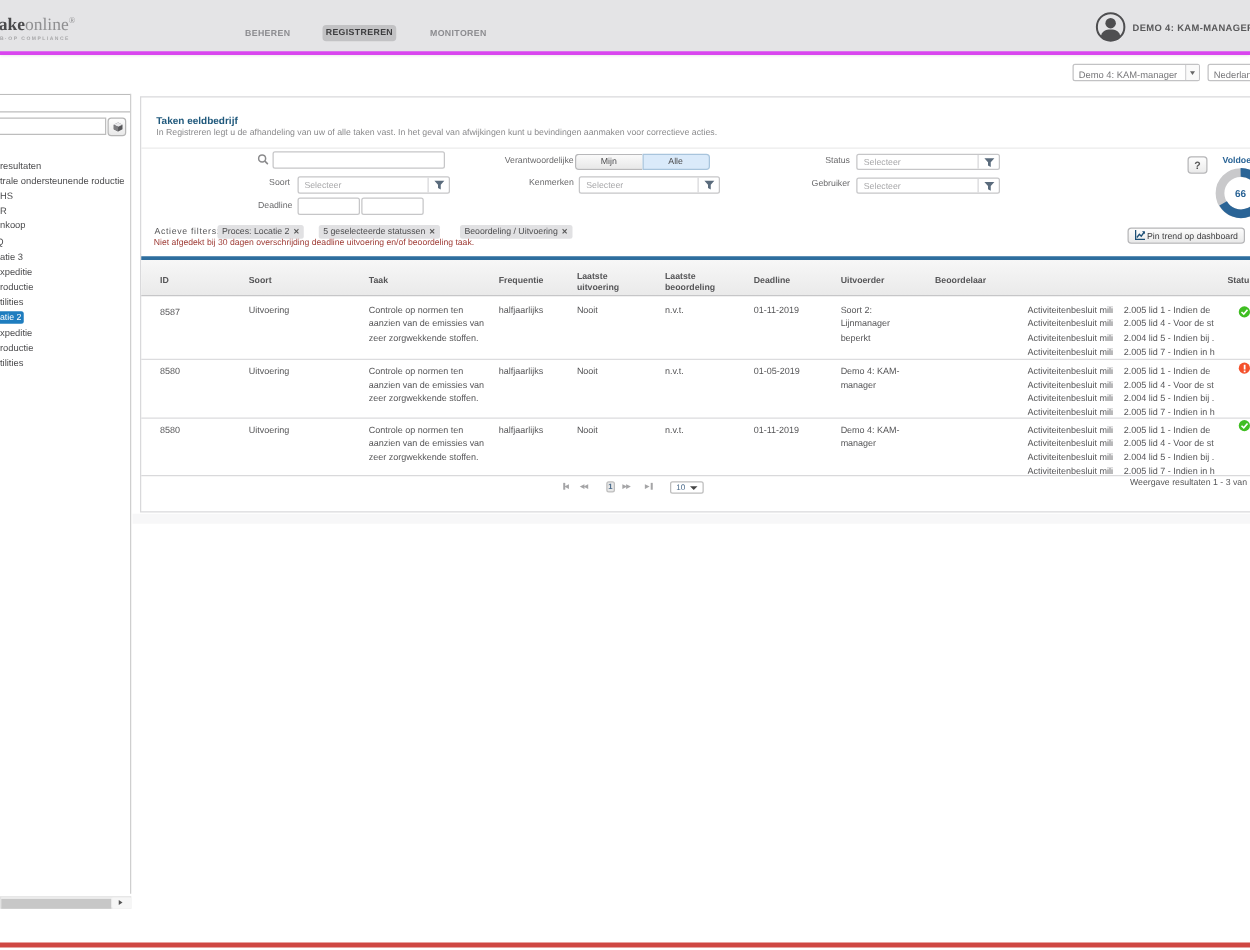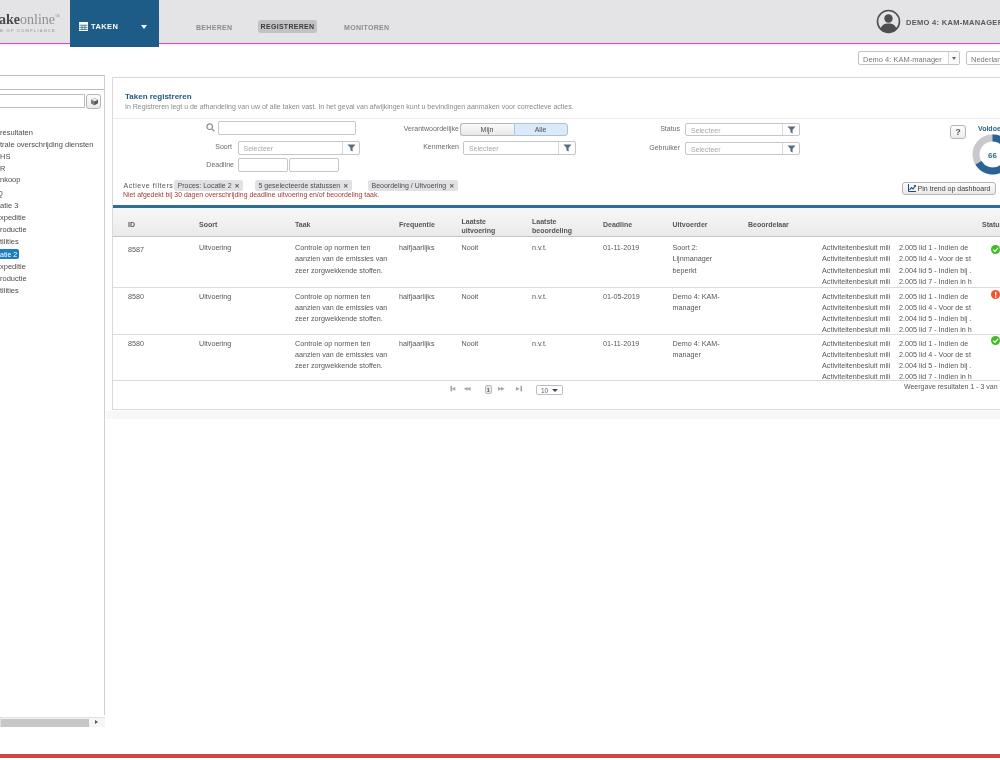--- a/index.html
+++ b/index.html
@@ -2,21 +2,21 @@
 <html><head>
 <meta charset="utf-8">
 <style>
 * { margin:0; padding:0; box-sizing:border-box; }
 html,body { width:1000px; height:760px; overflow:hidden; background:#fff;
   font-family:"Liberation Sans", sans-serif; }
 #page { position:relative; width:1000px; height:760px; overflow:hidden; background:#fff; }
 
 
 #hdr { position:absolute; left:0; top:0; width:1000px; height:44px;
-  background:#e4e4e6; border-bottom:1px solid #d946ef;
+  background:#e4e4e6; border-bottom:3px solid #d946ef;
   box-shadow:0 1px 2px rgba(0,0,0,0.08); }
 #logo1 { position:absolute; left:-1px; top:12px; font-family:"Liberation Serif",serif;
   font-size:14px; color:#8f8f91; }
 #logo1 b { color:#4a4a4c; }
 #logo1 sup { font-size:7px; color:#8f8f91; }
 #logo2 { position:absolute; left:0px; top:28px; font-size:4px; letter-spacing:1.2px;
   color:#a8a8aa; font-weight:bold; }
 #takenbtn { position:absolute; left:70px; top:0; width:89px; height:47px; background:#1d5c87; }
 #takenbtn .txt { position:absolute; left:21px; top:22px; color:#fff; font-weight:bold;
   font-size:7.5px; letter-spacing:0.4px; }
@@ -118,55 +118,41 @@
     <div class="menuitem" style="left:196px;">BEHEREN</div>
     <div class="menuitem" style="left:344px;">MONITOREN</div>
     <div id="regchip">REGISTREREN</div>
     <svg style="position:absolute;left:876px;top:9px;" width="25" height="25" viewBox="0 0 25 25">
       <circle cx="12.5" cy="12.5" r="11" fill="none" stroke="#4e4e50" stroke-width="1.6"></circle>
       <circle cx="12.5" cy="9.5" r="4.2" fill="#4e4e50"></circle>
       <path d="M4.5 20.5 C5.5 15.5 8.5 14.5 12.5 14.5 C16.5 14.5 19.5 15.5 20.5 20.5 L18 22.8 L12.5 23.6 L7 22.8 Z" fill="#4e4e50"></path>
     </svg>
     <div id="demotxt">DEMO 4: KAM-MANAGER</div>
   </div>
-  <div id="takenbtn">
-    <svg style="position:absolute;left:9px;top:22px;" width="9" height="9" viewBox="0 0 9 9">
-      <rect x="0" y="0" width="9" height="9" fill="#fff"></rect>
-      <g stroke="#2e6a93" stroke-width="0.8">
-        <line x1="0.5" y1="3.2" x2="8.5" y2="3.2"></line>
-        <line x1="0.5" y1="5.3" x2="8.5" y2="5.3"></line>
-        <line x1="0.5" y1="7.4" x2="8.5" y2="7.4"></line>
-        <line x1="3.1" y1="3.2" x2="3.1" y2="8.2"></line>
-        <line x1="5.9" y1="3.2" x2="5.9" y2="8.2"></line>
-      </g>
-    </svg>
-    <div class="txt">TAKEN</div>
-    <div class="caret"></div>
-  </div>
 
   <div class="hsel" style="left:858px; top:51px; width:102px;">
     <div class="t">Demo 4: KAM-manager</div>
       <div class="ar"></div>
   </div>
   <div class="hsel" style="left:966px; top:51px; width:60px;">
     <div class="t">Nederlands</div>
   </div>
 
   <div id="sidebar">
     <div id="sbbox1"></div>
     <div id="sbsearch"></div>
     <div id="sbbtn">
       <svg style="position:absolute;left:3px;top:2.5px;" width="9" height="9" viewBox="0 0 9 9">
         <path d="M1 2.8 L4.5 1 L8 2.8 L8 6.3 L4.5 8.2 L1 6.3 Z" fill="#57575a"></path>
         <path d="M1 2.8 L4.5 4.4 L8 2.8 L4.5 1 Z" fill="#e8e8ea"></path>
         <path d="M1 2.8 L4.5 4.4 L4.5 8.2 L1 6.3 Z" fill="#7d7d80"></path>
       </svg>
     </div>
     <div class="treeitem" style="top:52.5px;">resultaten</div>
-    <div class="treeitem" style="top:64.7px;">trale overschrijding diensten</div>
+    <div class="treeitem" style="top:64.7px;">trale ondersteunende roductie</div>
     <div class="treeitem" style="top:76.9px;">HS</div>
     <div class="treeitem" style="top:89.1px;">R</div>
     <div class="treeitem" style="top:100px;">nkoop</div>
     <div class="treeitem" style="top:113.5px; left:-3px;">Q</div>
     <div class="treeitem" style="top:125.7px;">atie 3</div>
     <div class="treeitem" style="top:137.9px;">xpeditie</div>
     <div class="treeitem" style="top:150.1px;">roductie</div>
     <div class="treeitem" style="top:162.3px;">tilities</div>
     <div id="selchip">
         <span>atie 2</span>
@@ -174,21 +160,21 @@
     <div class="treeitem" style="top:186.7px;">xpeditie</div>
     <div class="treeitem" style="top:198.9px;">roductie</div>
     <div class="treeitem" style="top:211.1px;">tilities</div>
   </div>
   <div id="sbscroll">
       <div id="sbthumb"></div>
       <div id="sbarrow"></div>
     </div>
 
   <div id="panel">
-    <div id="ptitle">Taken registreren</div>
+    <div id="ptitle">Taken eeldbedrijf</div>
     <div id="psub">In Registreren legt u de afhandeling van uw of alle taken vast. In het geval van afwijkingen kunt u bevindingen aanmaken voor correctieve acties.</div>
     <div id="psep"></div>
 
     <svg style="position:absolute;left:93px;top:45px;" width="9" height="9" viewBox="0 0 9 9">
       <circle cx="3.7" cy="3.7" r="2.8" fill="none" stroke="#8a8a8c" stroke-width="1.2"></circle>
       <line x1="5.9" y1="5.9" x2="8.3" y2="8.3" stroke="#8a8a8c" stroke-width="1.3"></line>
     </svg>
     <div class="finput" style="left:104.5px; top:42.5px; width:138px; height:14px;"></div>
 
     <div class="flabel" style="left:60px; top:65px; width:59px;">Soort</div>

